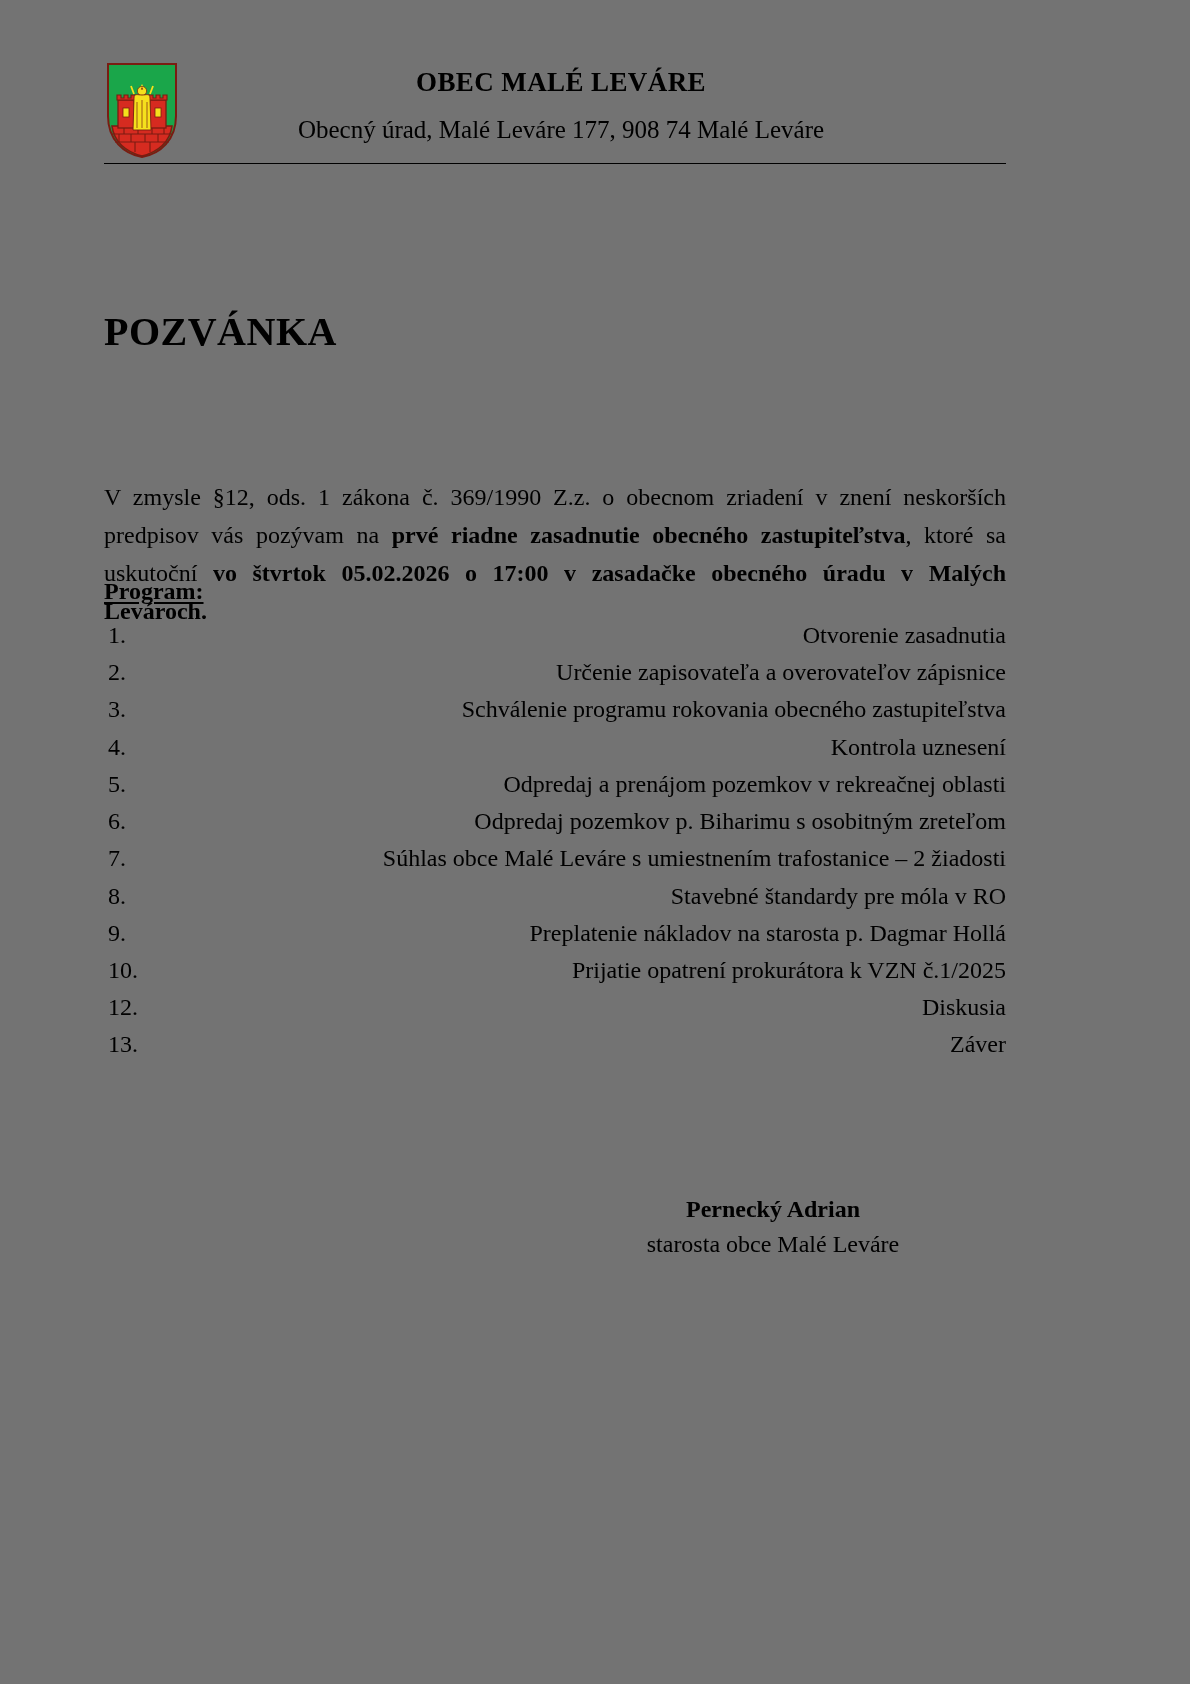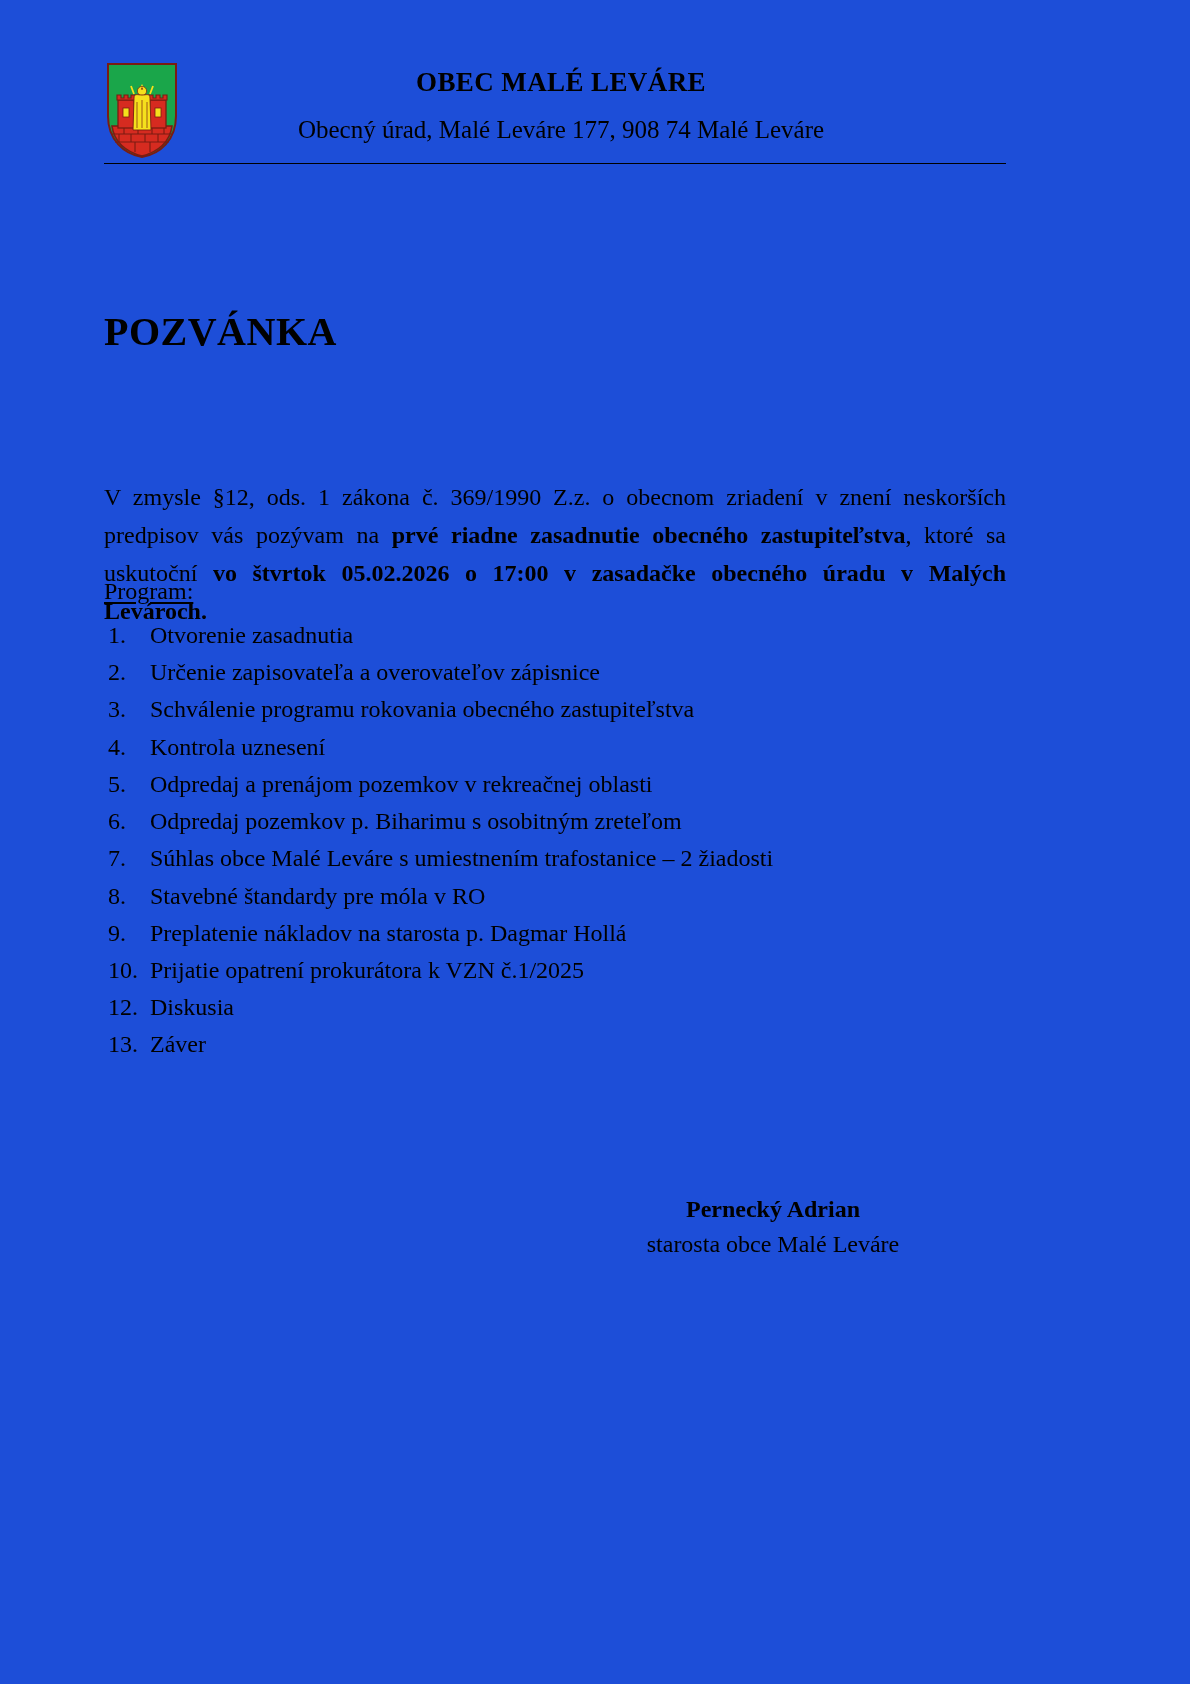--- a/index.html
+++ b/index.html
@@ -10,21 +10,21 @@
   }
   body {
     font-family: "Liberation Serif", "DejaVu Serif", serif;
     color: #000000;
   }
   .page {
     position: relative;
     width: 1190px;
     height: 1684px;
     margin: 0 auto;
-    background: #1d4ed8;
+    background: #737373;
     overflow: hidden;
     box-sizing: border-box;
   }
 
   
   .letterhead {
     position: absolute;
     left: 104px;
     top: 52px;
     width: 902px;
@@ -97,21 +97,21 @@
     text-justify: inter-word;
   }
   .intro b { font-weight: bold; }
 
   
   .program-heading {
     position: absolute;
     left: 104px;
     top: 578px;
     font-size: 24px;
-    font-weight: normal;
+    font-weight: bold;
     text-decoration: underline;
     text-underline-offset: 3px;
   }
 
   
   .program-list {
     position: absolute;
     left: 104px;
     top: 620px;
     width: 902px;
@@ -124,20 +124,21 @@
     margin-bottom: 6.5px;
   }
   .item-num {
     flex: 0 0 46px;
     text-align: left;
     padding-left: 4px;
     box-sizing: border-box;
   }
   .item-text {
     flex: 1 1 auto;
+    text-align: right;
   }
 
   
   .signature {
     position: absolute;
     left: 104px;
     top: 1192px;
     width: 902px;
     text-align: center;
   }

